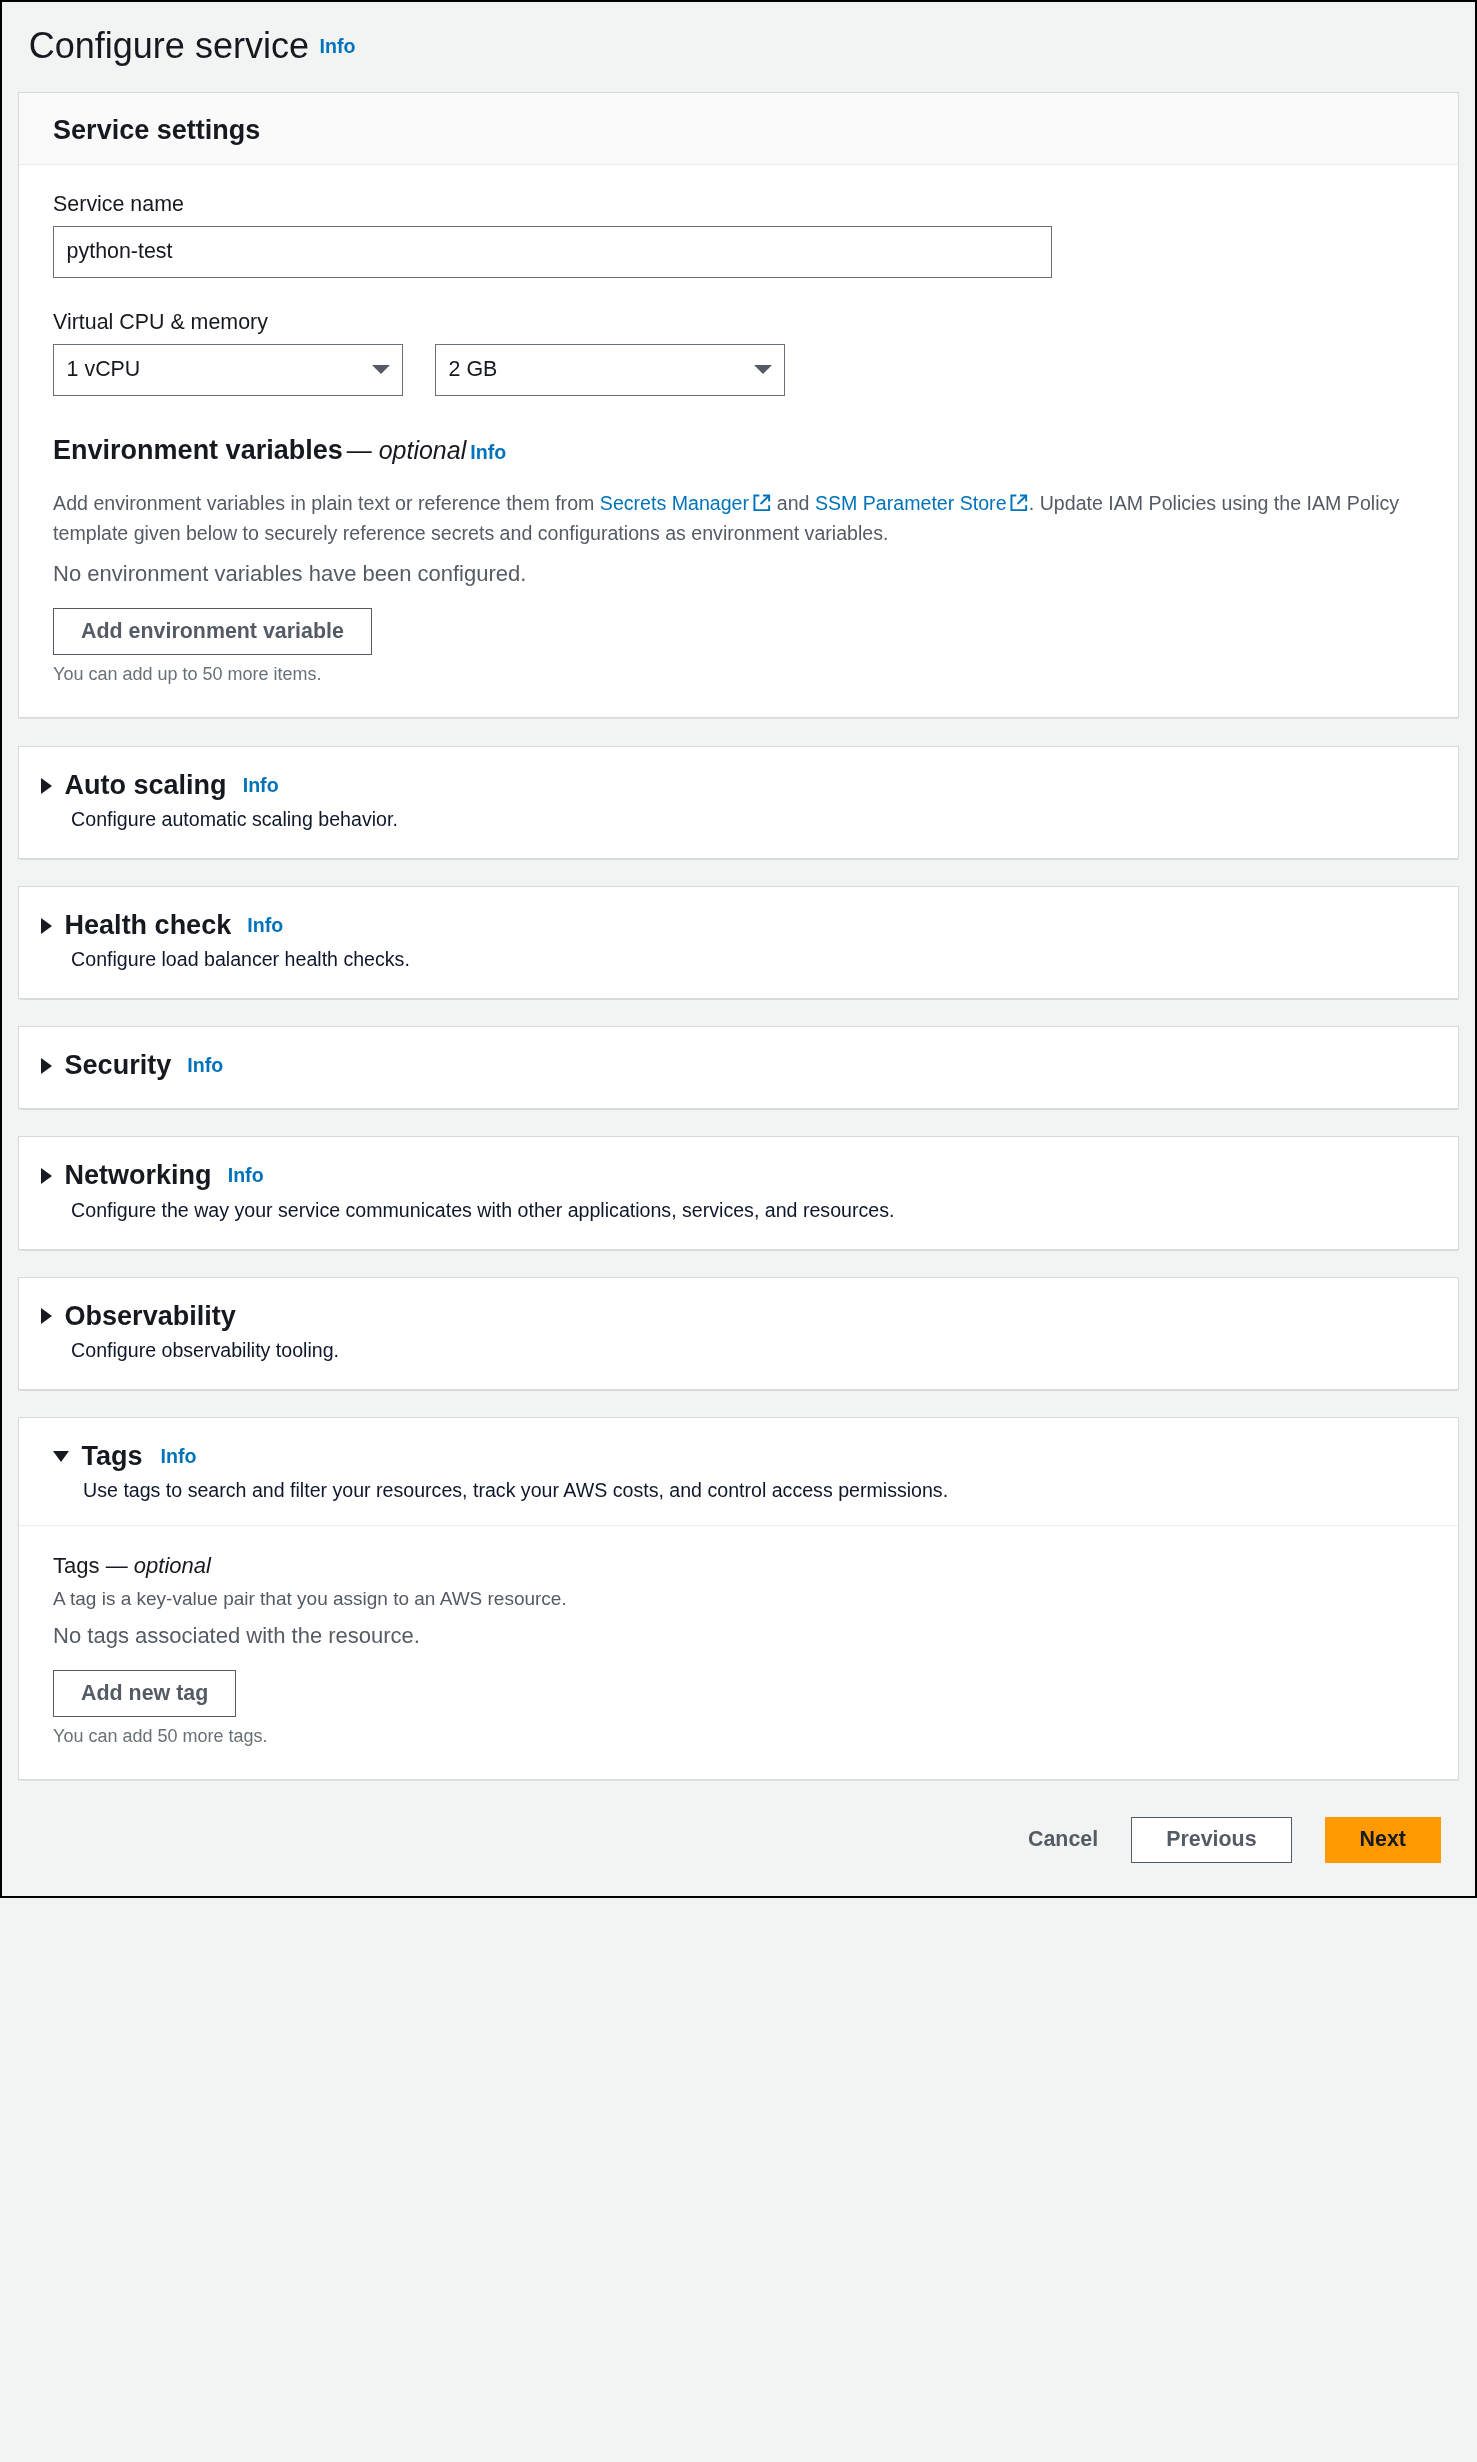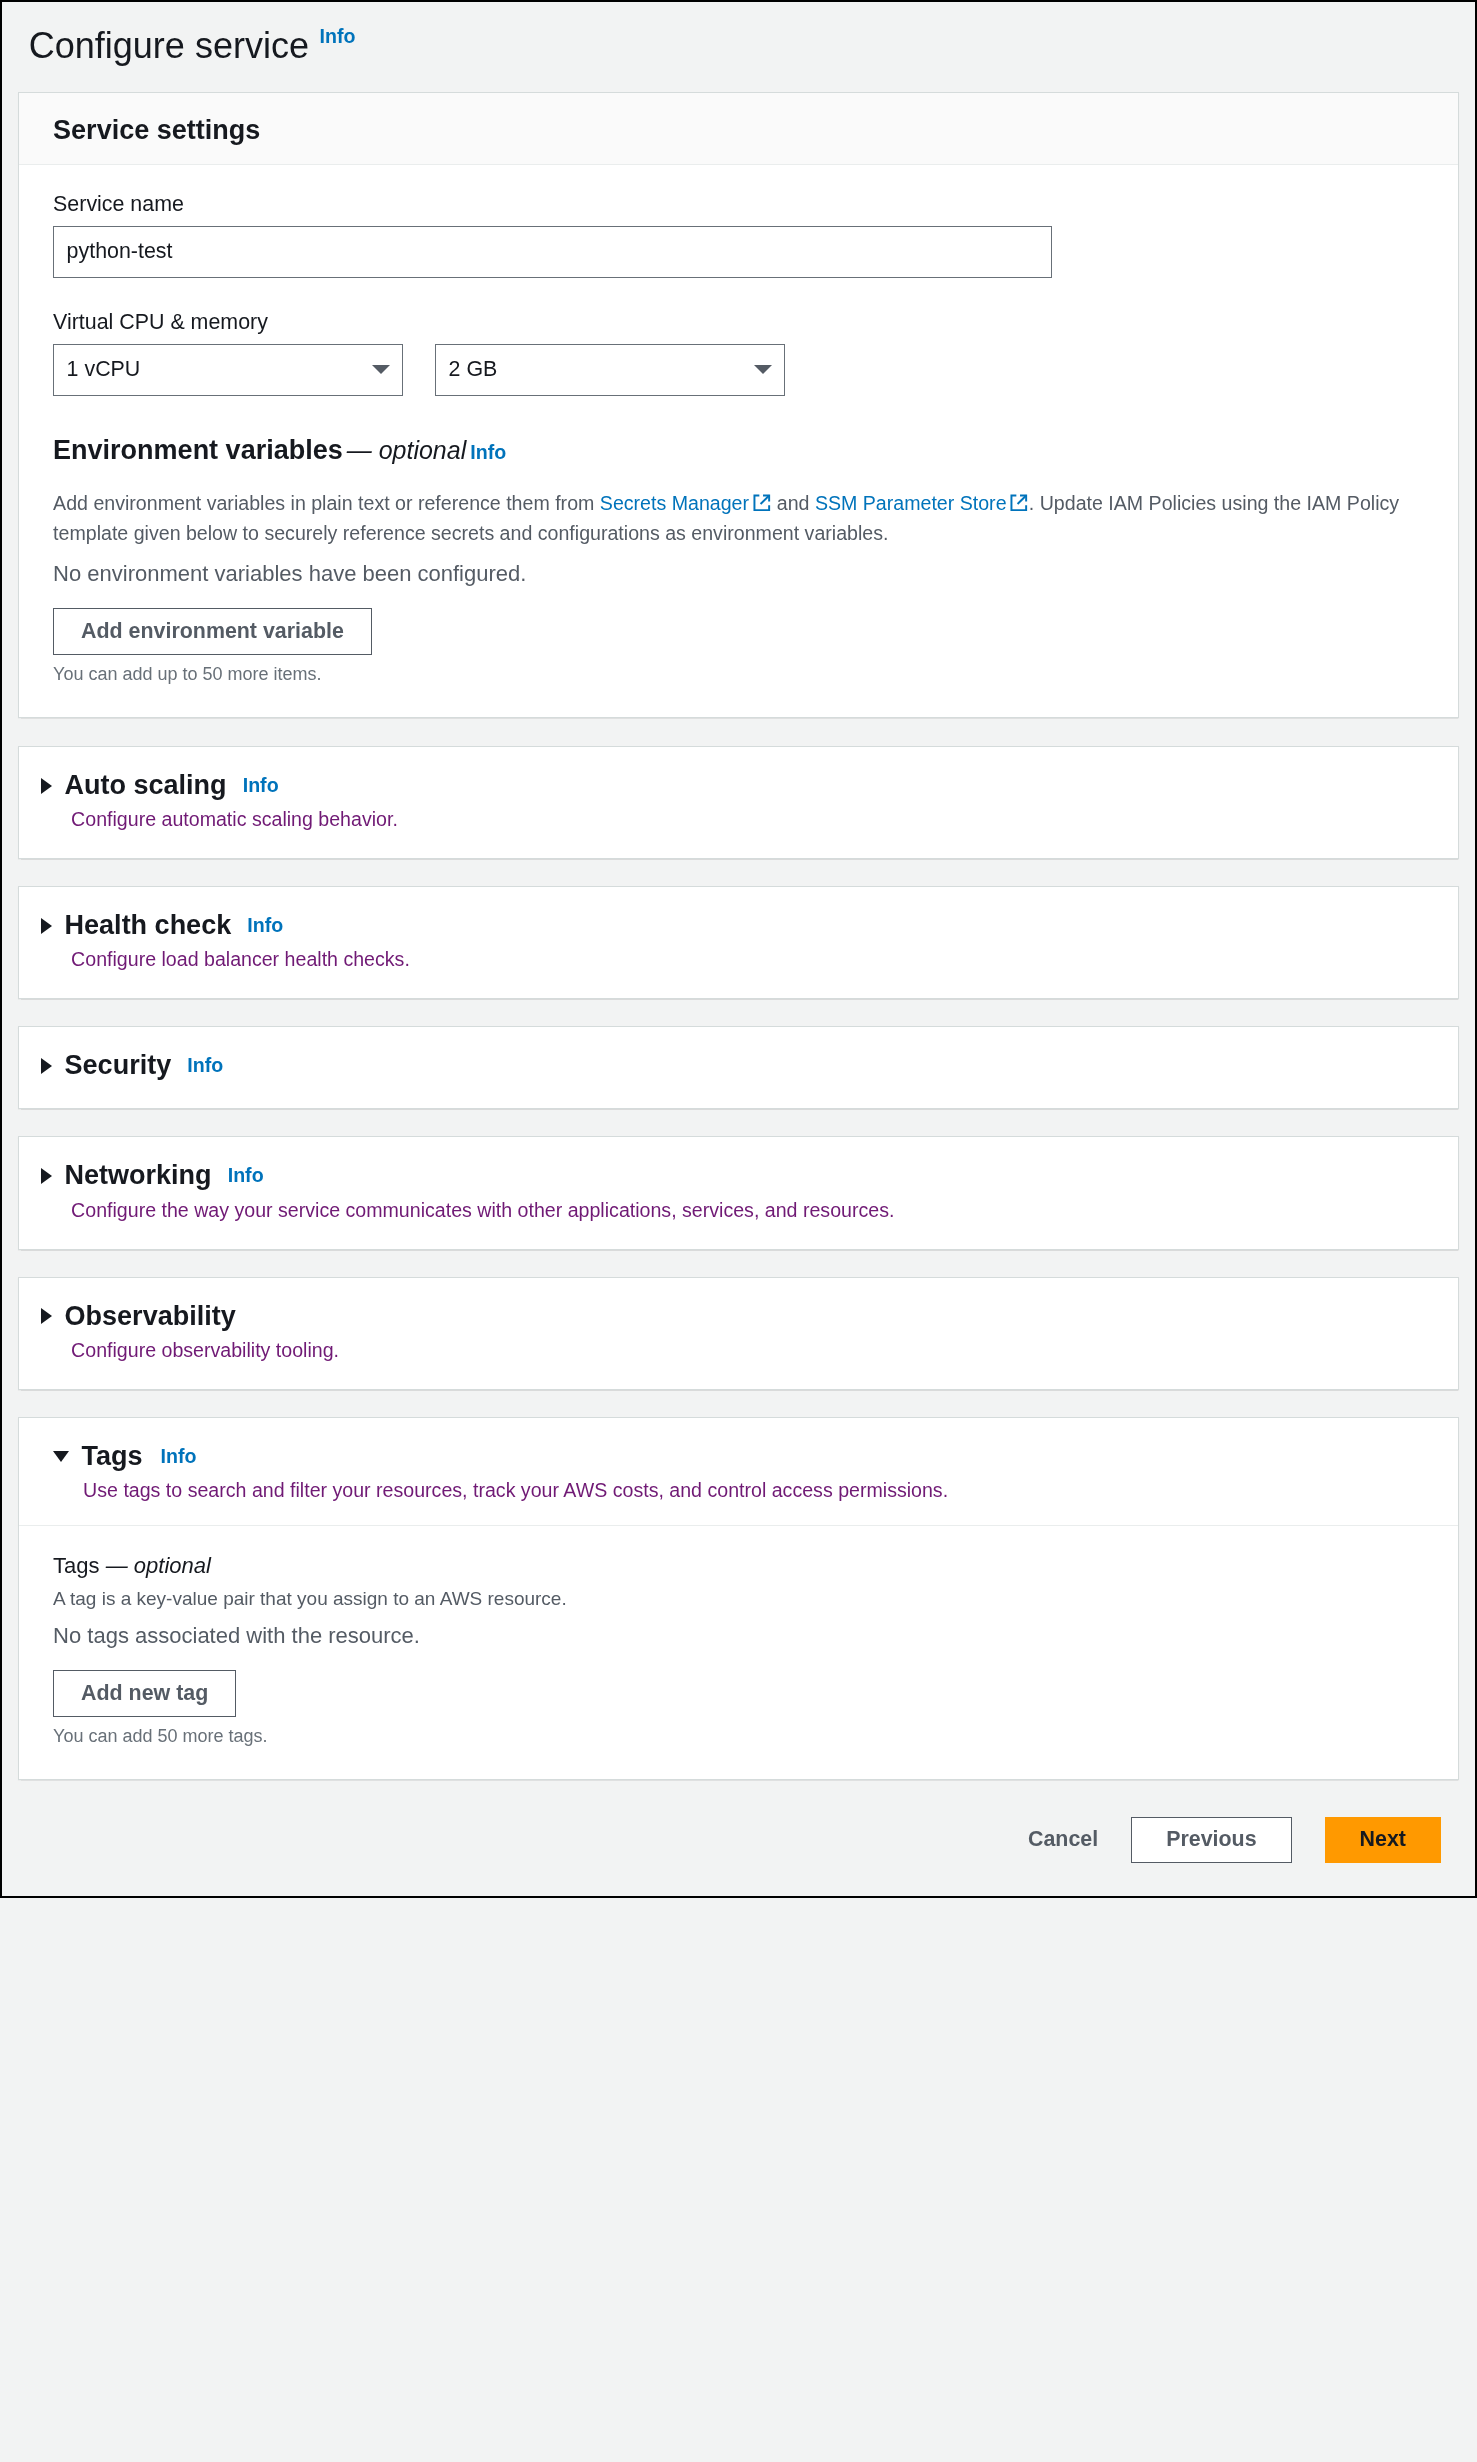--- a/index.html
+++ b/index.html
@@ -10,21 +10,21 @@
     font-size: 12.5px;
     width: 1477px;
     padding: 1.8px;
     border: 2.7px solid #000;
   }
   .page {
     padding: 14.3px 14.3px 27px 14.3px;
   }
   .page-title-row {
     display: flex;
-    align-items: flex-start;
+    align-items: center;
     gap: 10.7px;
     margin: 7.1px 0 25px 10.7px;
   }
   .page-title {
     font-size: 36px;
     font-weight: 400;
     color: #16191f;
   }
   .info-link {
     color: #0073bb;
@@ -177,21 +177,21 @@
     align-items: center;
     gap: 12.5px;
     cursor: pointer;
   }
   .collapsed-title {
     font-size: 27px;
     font-weight: 700;
   }
   .collapsed-desc {
     font-size: 19.6px;
-    color: #701a75;
+    color: #0f172a;
     margin: 7.1px 0 0 30px;
   }
   
   .tags-body {
     padding: 27px 34px 32px 34px;
     border-top: 0.9px solid #eaeded;
   }
   .tags-subheading {
     font-size: 22px;
     font-weight: 400;

